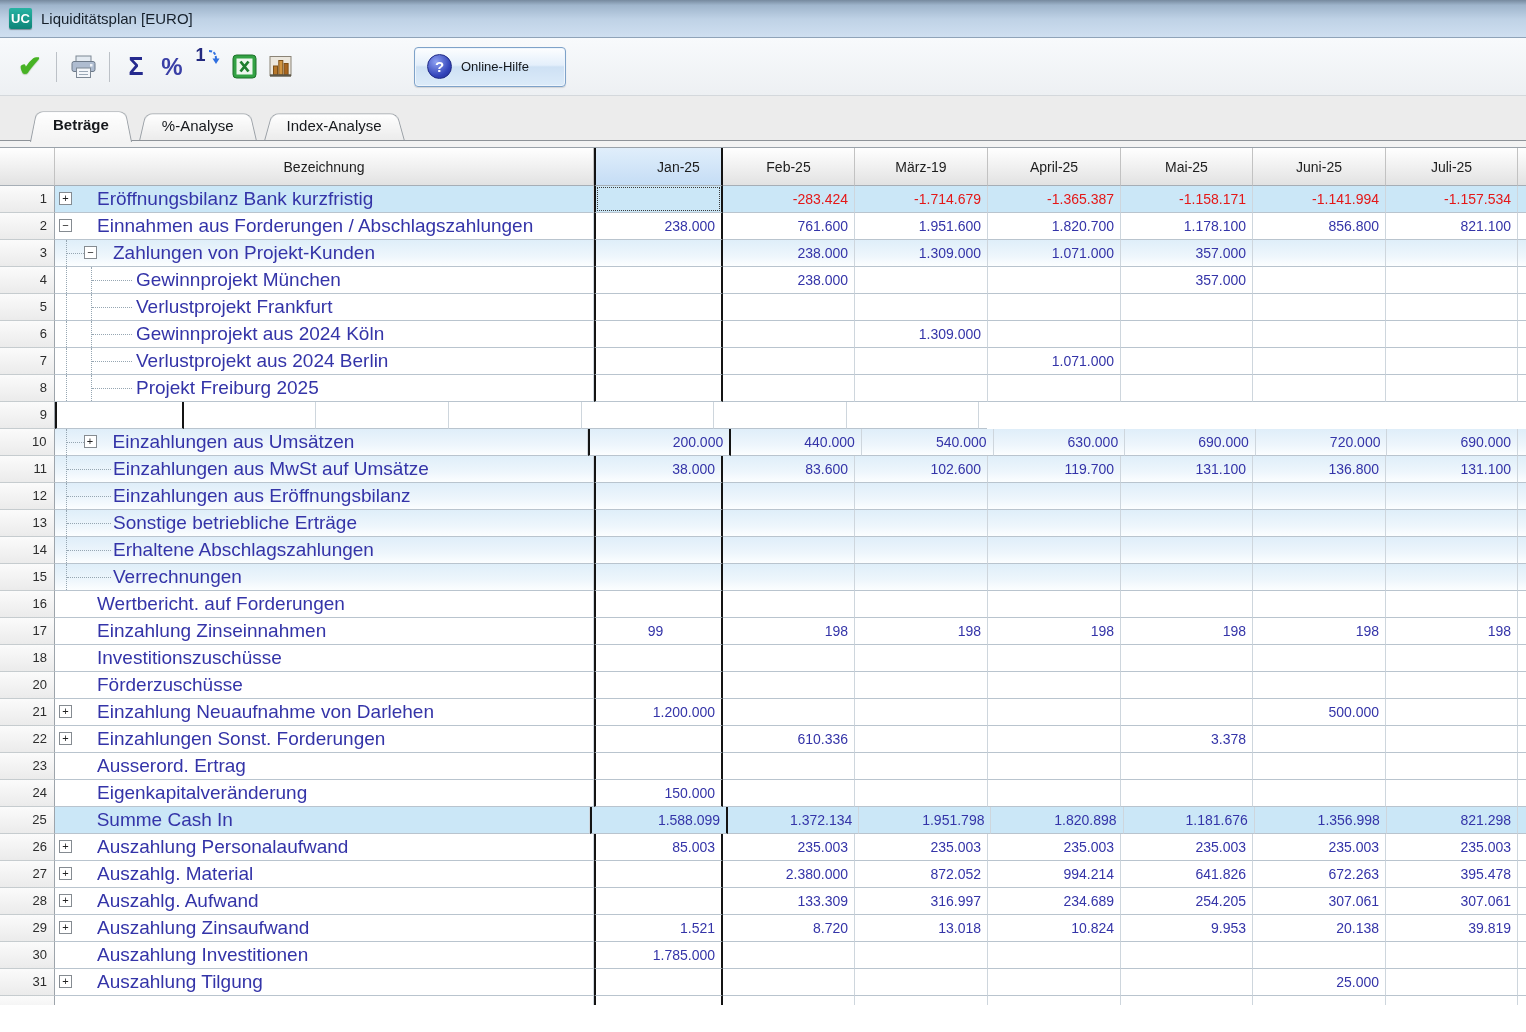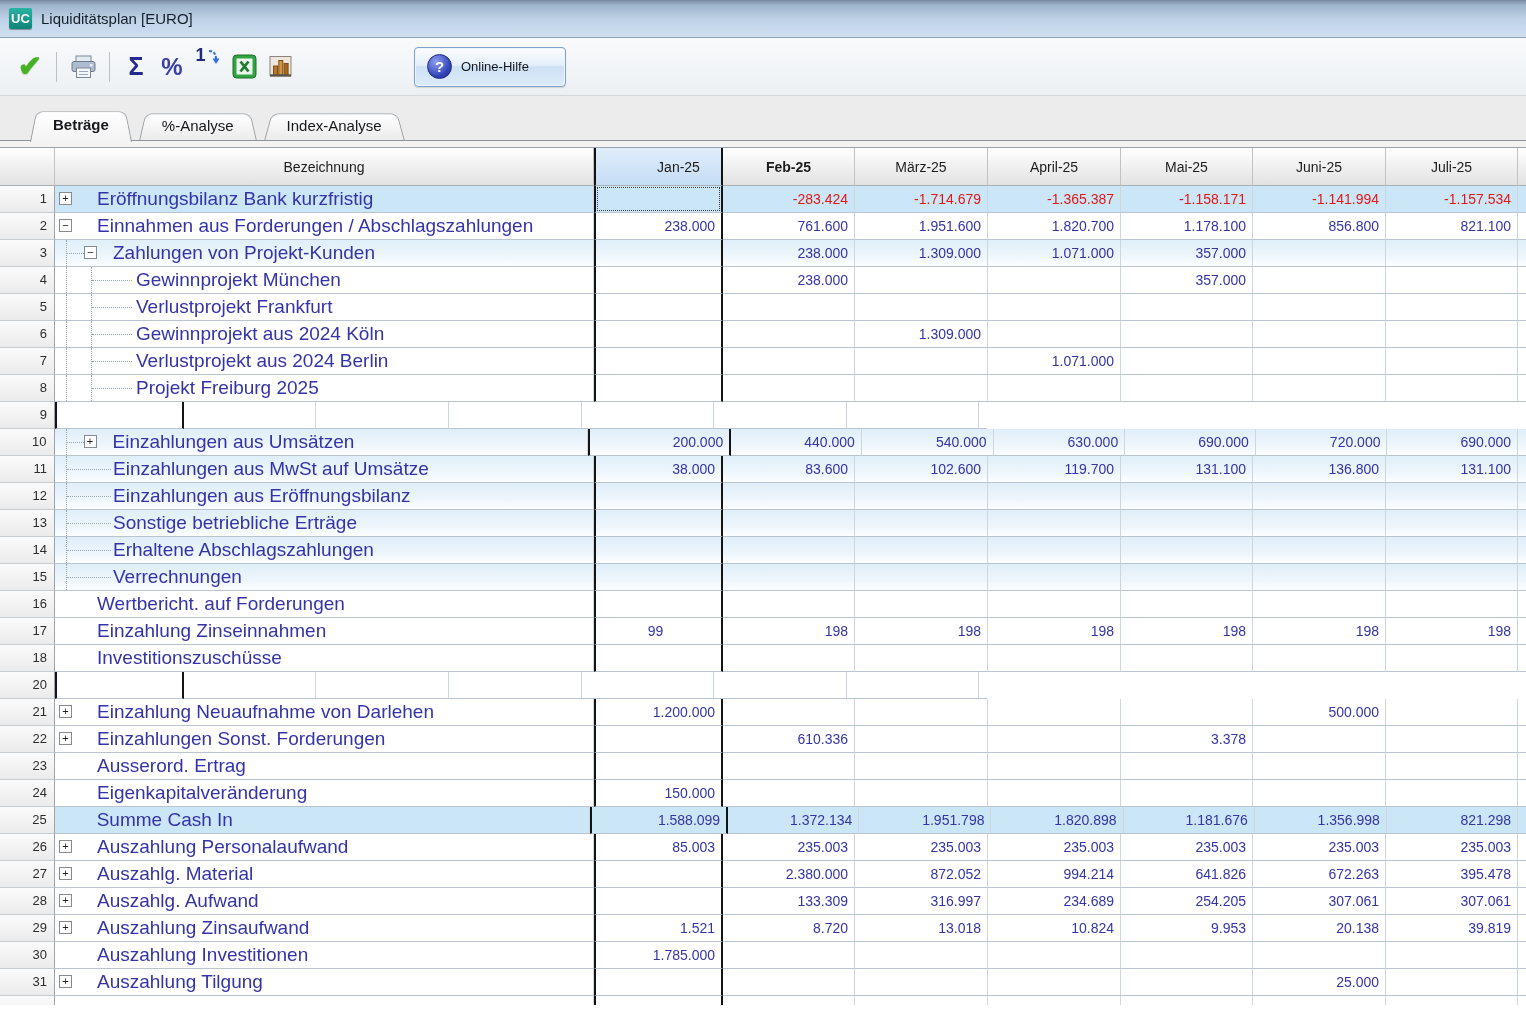--- a/index.html
+++ b/index.html
@@ -178,22 +178,22 @@
         <span class="tab-label">Index-Analyse</span>
       </div>
     </div>
   <div class="tabgap"></div>
 
   <div class="sheet">
       <div class="hrow">
         <div class="h-cell h-gutter"></div>
         <div class="h-cell h-label">Bezeichnung</div>
         <div class="h-cell h-jan" style="width: 129px;">Jan-25</div>
-        <div class="h-cell" style="width: 132px; font-weight: bold;">Feb-25</div>
-        <div class="h-cell" style="width: 133px;">März-25</div>
+        <div class="h-cell" style="width: 132px;">Feb-25</div>
+        <div class="h-cell" style="width: 133px;">März-19</div>
         <div class="h-cell" style="width: 133px;">April-25</div>
         <div class="h-cell" style="width: 132px;">Mai-25</div>
         <div class="h-cell" style="width: 133px;">Juni-25</div>
         <div class="h-cell" style="width: 132px;">Juli-25</div>
         <div class="h-cell h-partial"></div>
       </div>
       <div class="row hl">
         <div class="num">1</div>
         <div class="cell lbl">
           <div class="exp" style="left: 4px;">+</div>
@@ -470,20 +470,23 @@
         <div class="cell val" style="width: 132px;"></div>
         <div class="cell val" style="width: 133px;"></div>
         <div class="cell val" style="width: 133px;"></div>
         <div class="cell val" style="width: 132px;"></div>
         <div class="cell val" style="width: 133px;"></div>
         <div class="cell val" style="width: 132px;"></div>
         <div class="cell pc"></div>
       </div>
       <div class="row">
         <div class="num">20</div>
+        <div class="cell lbl">
+          <span class="txt" style="padding-left: 42px;">Förderzuschüsse</span>
+        </div>
         <div class="cell val col-jan" style="width: 129px;"></div>
         <div class="cell val" style="width: 132px;"></div>
         <div class="cell val" style="width: 133px;"></div>
         <div class="cell val" style="width: 133px;"></div>
         <div class="cell val" style="width: 132px;"></div>
         <div class="cell val" style="width: 133px;"></div>
         <div class="cell val" style="width: 132px;"></div>
         <div class="cell pc"></div>
       </div>
       <div class="row">

